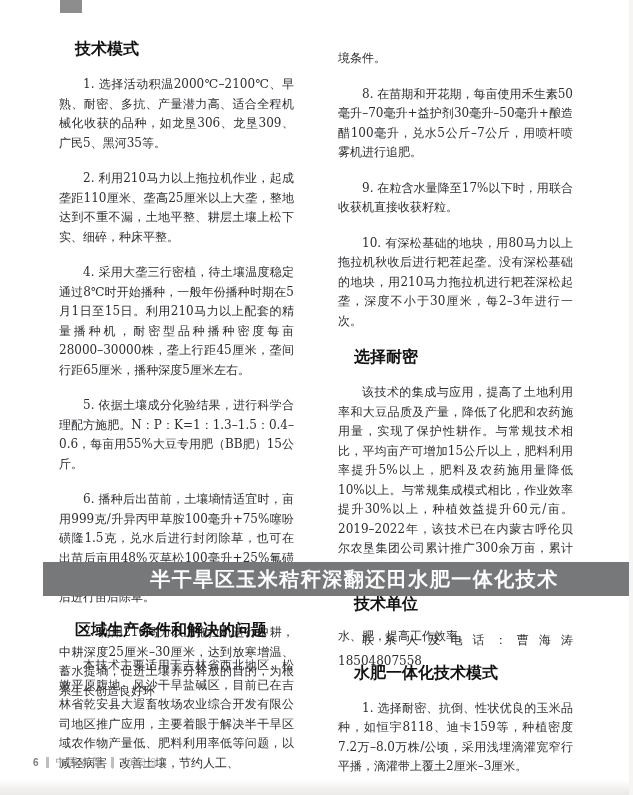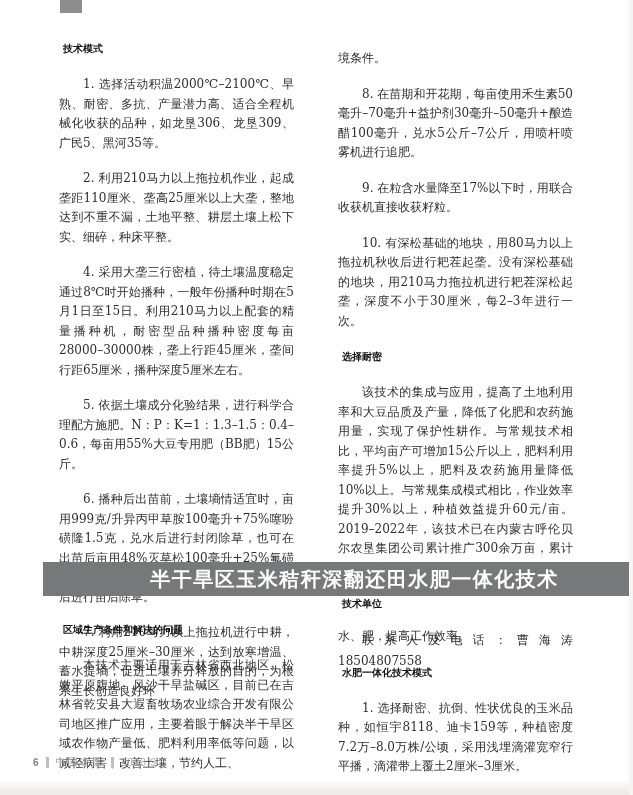--- a/index.html
+++ b/index.html
@@ -9,21 +9,21 @@
   }
   .corner-deco{position:absolute;left:60px;top:0;width:22px;height:13px;background:#8d8d8d;}
   .cols{position:absolute;left:43px;width:547px;display:flex;gap:12px;}
   .cols-top{top:33px;}
   .cols-bottom{top:611px;}
   .col{width:267px;flex:0 0 267px;}
   .body-text{font-size:12px;line-height:19.5px;color:#2e2e33;text-align:justify;}
   .body-text p{margin:16px;text-indent:2em;}
   .body-text p.noindent{text-indent:0;}
   h3{
-    font-family:"Liberation Sans", sans-serif;font-weight:700;font-size:10px;
+    font-family:"Liberation Sans", sans-serif;font-weight:700;font-size:16px;
     color:#121212;line-height:20px;text-indent:2em;margin:0;
   }
   .h-tech-mode{margin:6px 0 9px;}
   .h-benefit{margin:12px 0 9px;}
   .h-unit{margin:8px 0 10px;}
   .h-region{margin:9px 0 10px;}
   .h-water{margin:14px 0 9px;}
   .unit-line{line-height:21px;}
   .banner{
     position:absolute;left:43px;top:562px;width:623px;height:34px;background:#77787a;

